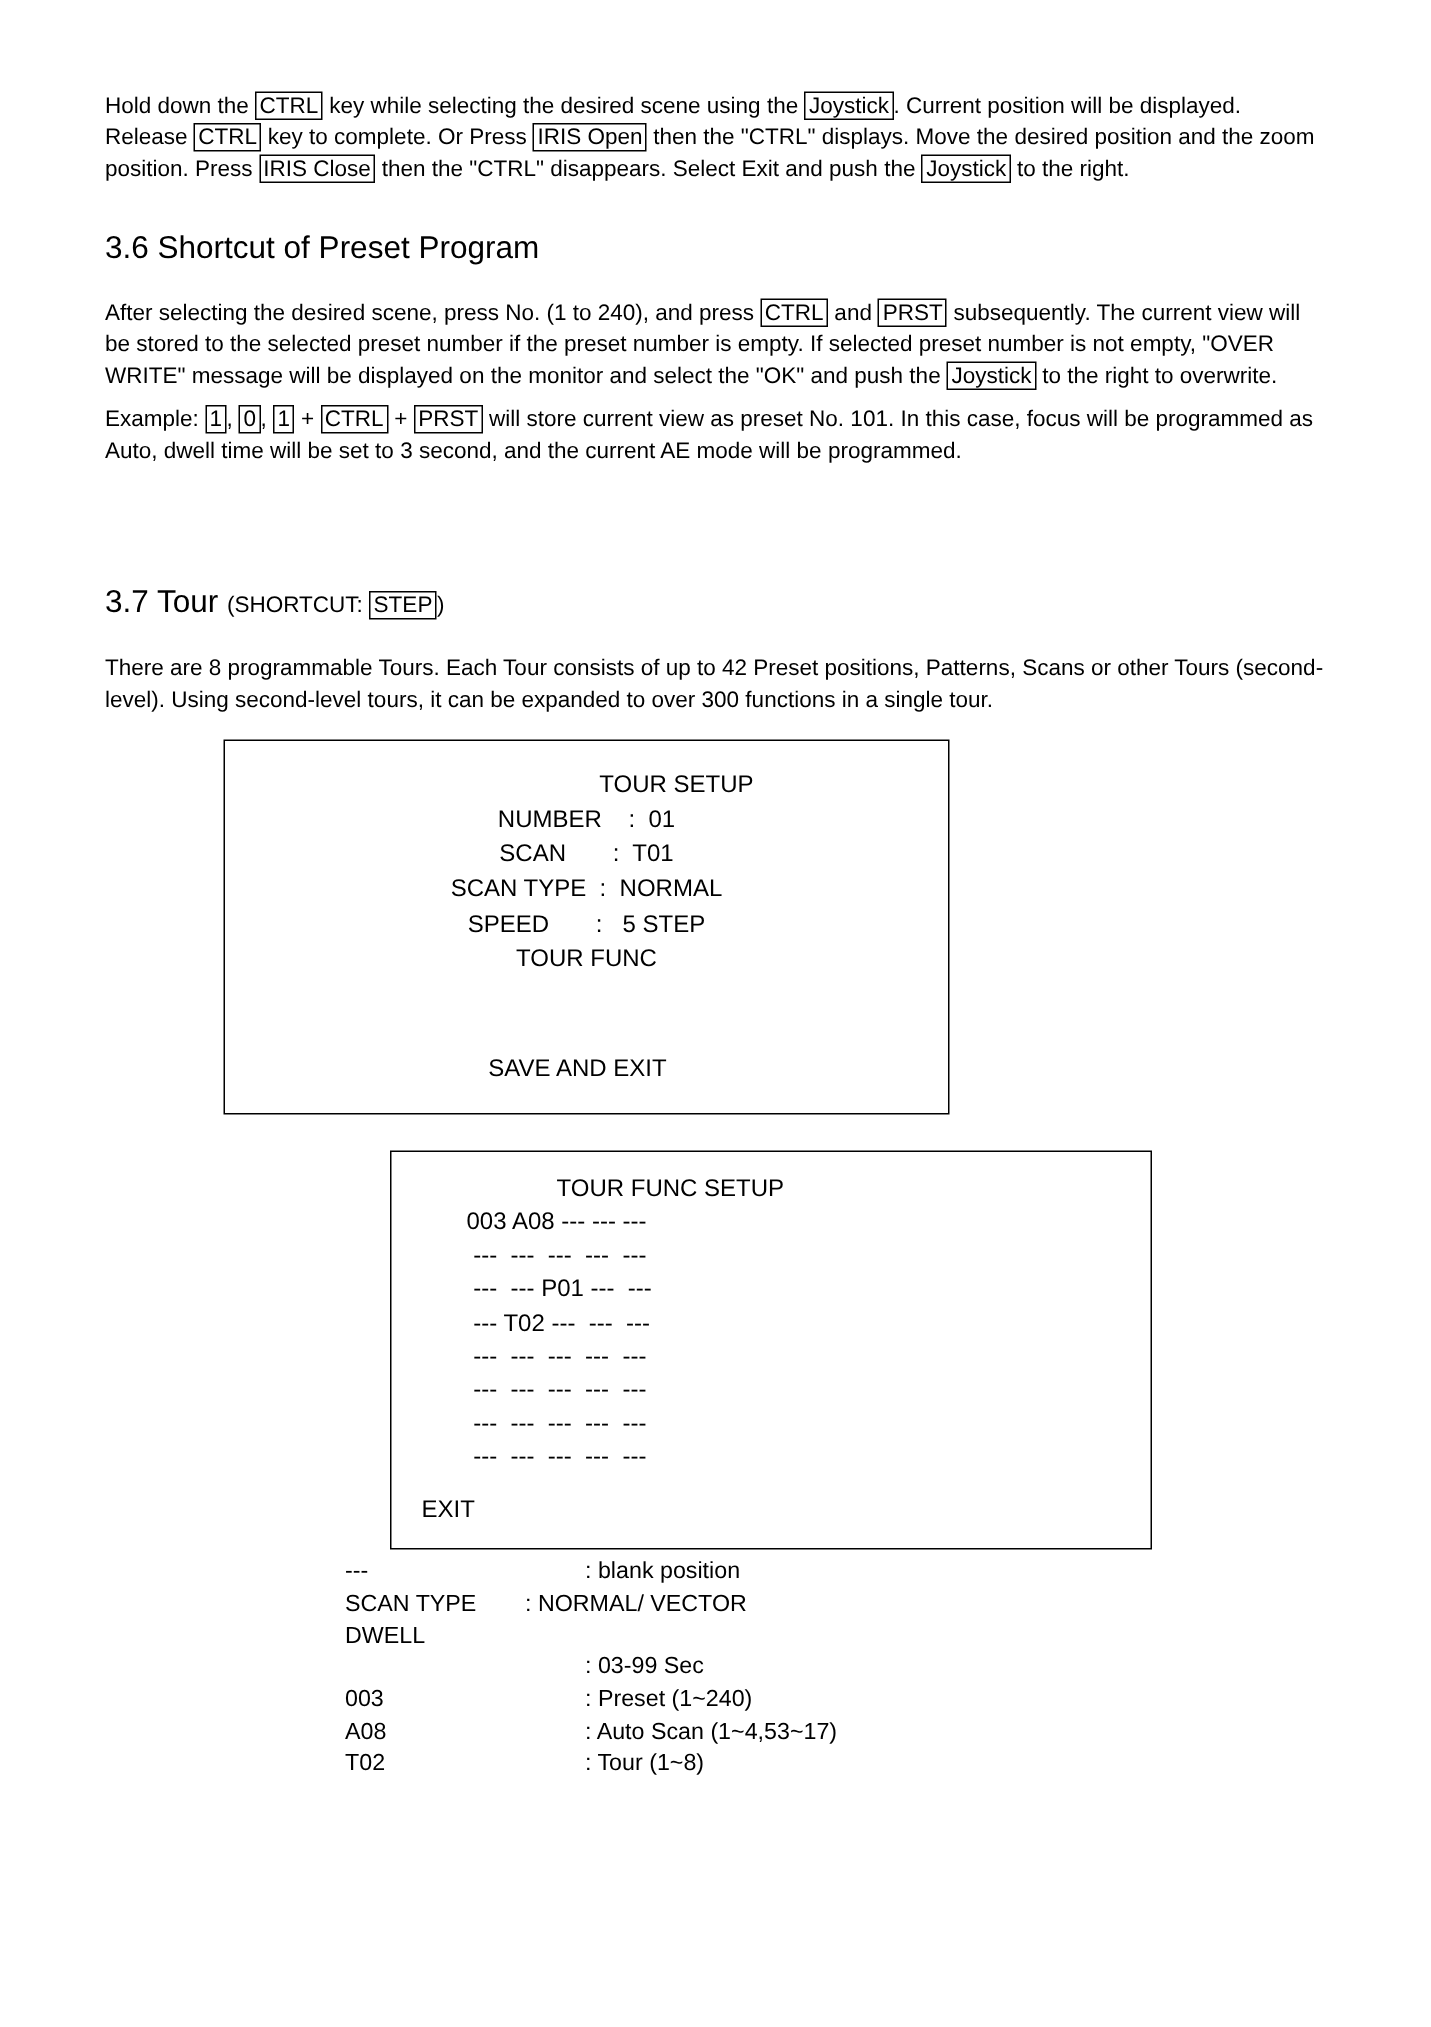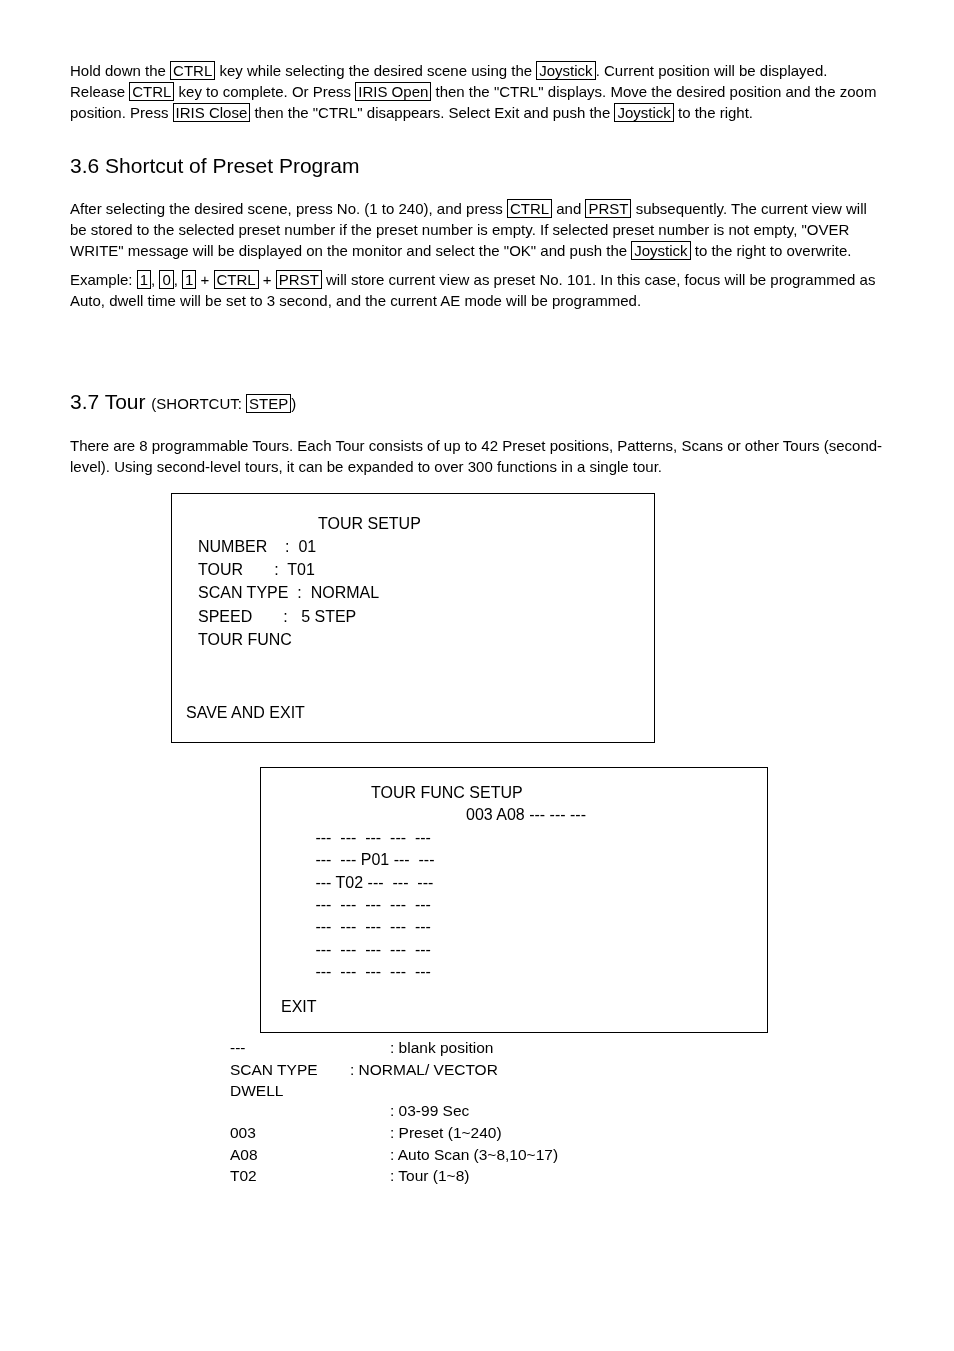--- a/index.html
+++ b/index.html
@@ -26,24 +26,25 @@
       font-weight: 300;
       margin-top: 28px;
       margin-bottom: 18px;
     }
     h2 .sub {
       font-size: 15px;
     }
     .display-box {
       border: 1px solid #000;
       padding: 18px 26px;
-      margin: 16px 0 16px 101px;
+      margin: 16px 0 16px 79px;
       width: 430px;
       font-size: 16px;
       line-height: 1.45;
+      text-align: center;
     }
     .display-box .title-line {
       padding-left: 120px;
     }
     .display-box2 {
       border: 1px solid #000;
       padding: 14px 26px 14px 50px;
       margin: 24px 0 4px 190px;
       width: 430px;
       font-size: 16px;
@@ -86,31 +87,31 @@
 
 <h2>
   <span>3.7 Tour </span><span class="sub"><span>(SHORTCUT: </span><span class="boxed">STEP</span><span>)</span></span>
 </h2>
 
 <div class="para">There are 8 programmable Tours. Each Tour consists of up to 42 Preset positions, Patterns, Scans or other Tours (second-level). Using second-level tours, it can be expanded to over 300 functions in a single tour.</div>
 
 <div class="display-box">
   <div class="title-line">TOUR SETUP</div>
   <div style="white-space:pre;">NUMBER    :  01</div>
-  <div style="white-space:pre;">TOUR       :  T01</div>
+  <div style="white-space:pre;">SCAN       :  T01</div>
   <div style="white-space:pre;">SCAN TYPE  :  NORMAL</div>
   <div style="white-space:pre;">SPEED       :   5 STEP</div>
   <div>TOUR FUNC</div>
   <div style="height:50px;"></div>
   <div style="margin-left:-12px;">SAVE AND EXIT</div>
 </div>
 
 <div class="display-box2">
   <div class="title-line2">TOUR FUNC SETUP</div>
-  <div style="white-space:pre;text-align:center;">003 A08 --- --- ---</div>
+  <div style="white-space:pre;">003 A08 --- --- ---</div>
   <div style="white-space:pre;"> ---  ---  ---  ---  ---</div>
   <div style="white-space:pre;"> ---  --- P01 ---  ---</div>
   <div style="white-space:pre;"> --- T02 ---  ---  ---</div>
   <div style="white-space:pre;"> ---  ---  ---  ---  ---</div>
   <div style="white-space:pre;"> ---  ---  ---  ---  ---</div>
   <div style="white-space:pre;"> ---  ---  ---  ---  ---</div>
   <div style="white-space:pre;"> ---  ---  ---  ---  ---</div>
   <div style="height:12px;"></div>
   <div style="margin-left:-30px;">EXIT</div>
 </div>
@@ -127,19 +128,19 @@
   <div class="legend-row">
     <div class="legend-label">DWELL</div>
     <div class="legend-val" style="padding-left:40px;margin-top:20px;"><span>: 03-99 Sec</span></div>
   </div>
   <div class="legend-row">
     <div class="legend-label">003</div>
     <div class="legend-val" style="padding-left:40px;"><span>: Preset (1~240)</span></div>
   </div>
   <div class="legend-row">
     <div class="legend-label">A08</div>
-    <div class="legend-val" style="padding-left:40px;"><span>: Auto Scan (3~8,10~17)</span></div>
+    <div class="legend-val" style="padding-left:40px;"><span>: Auto Scan (1~4,53~17)</span></div>
   </div>
   <div class="legend-row">
     <div class="legend-label">T02</div>
     <div class="legend-val" style="padding-left:40px;"><span>: Tour (1~8)</span></div>
   </div>
 </div>
 
 </body></html>

